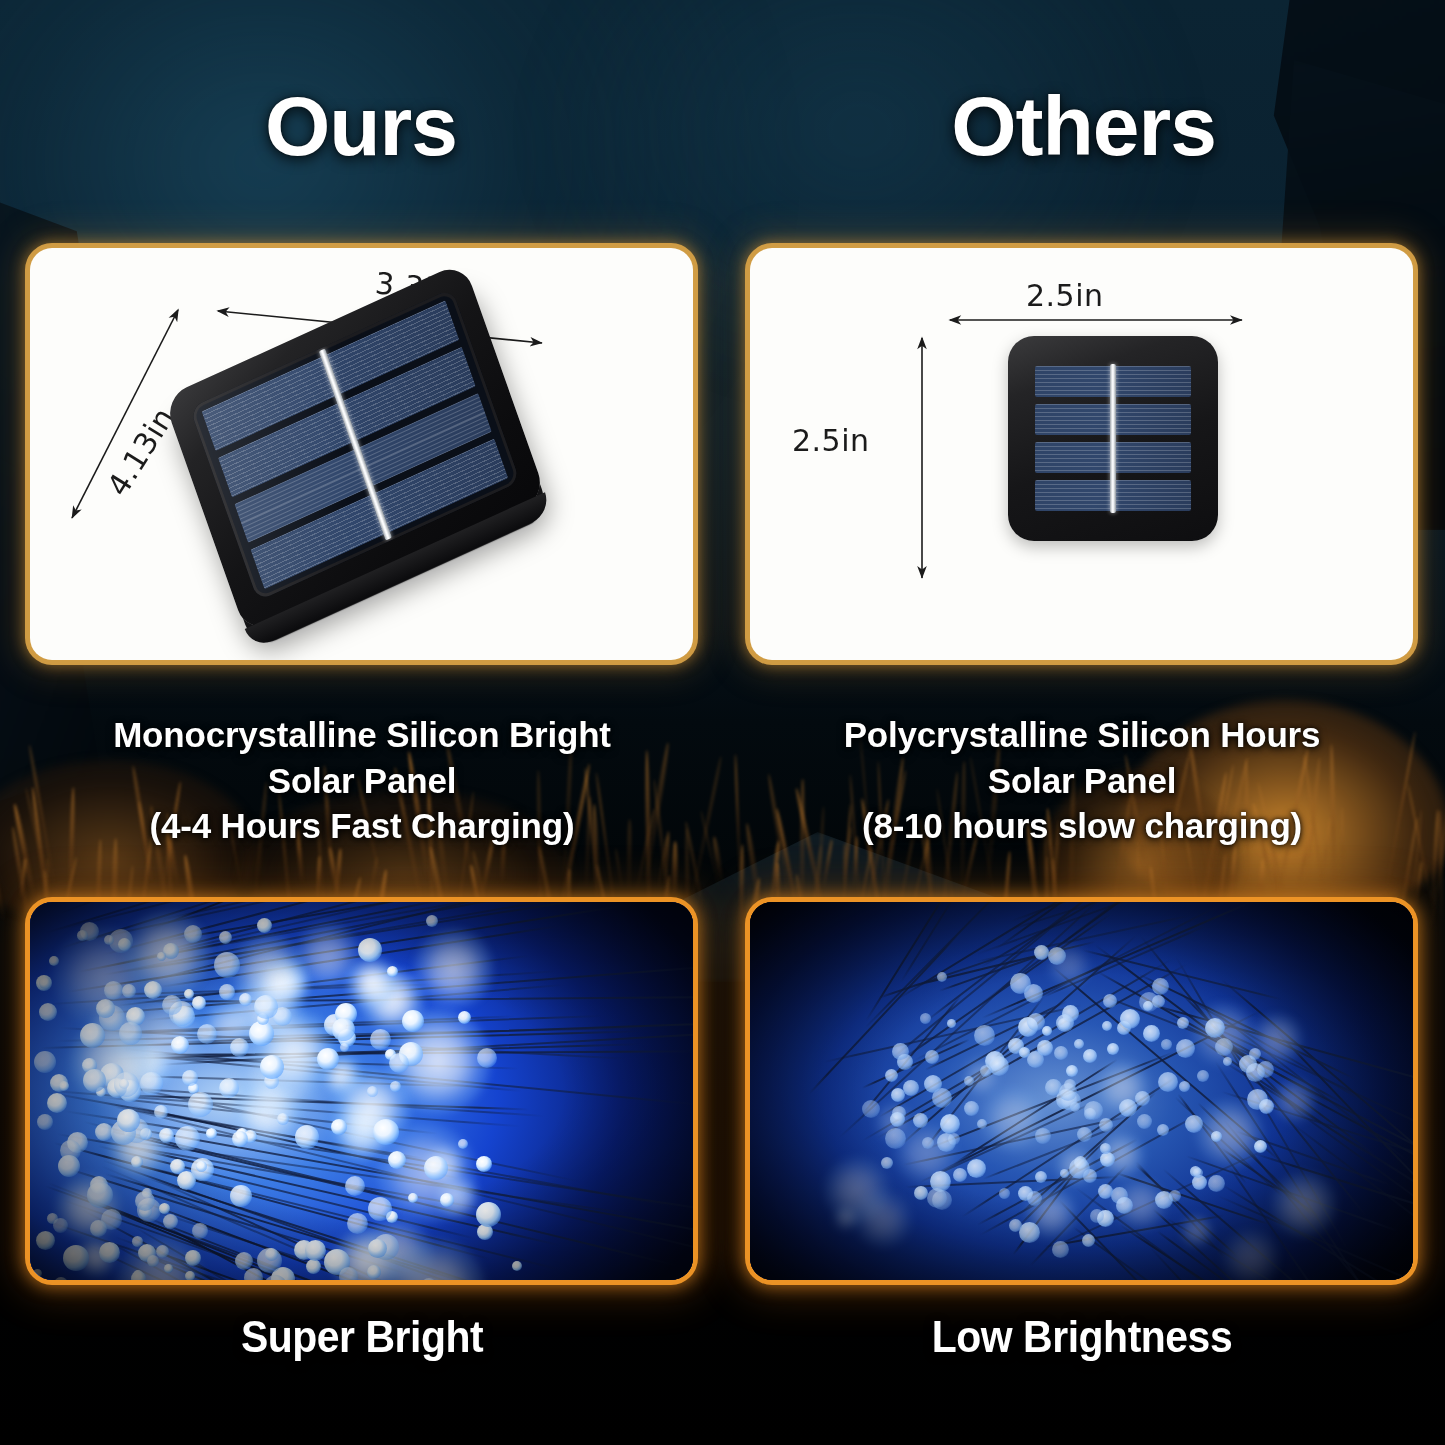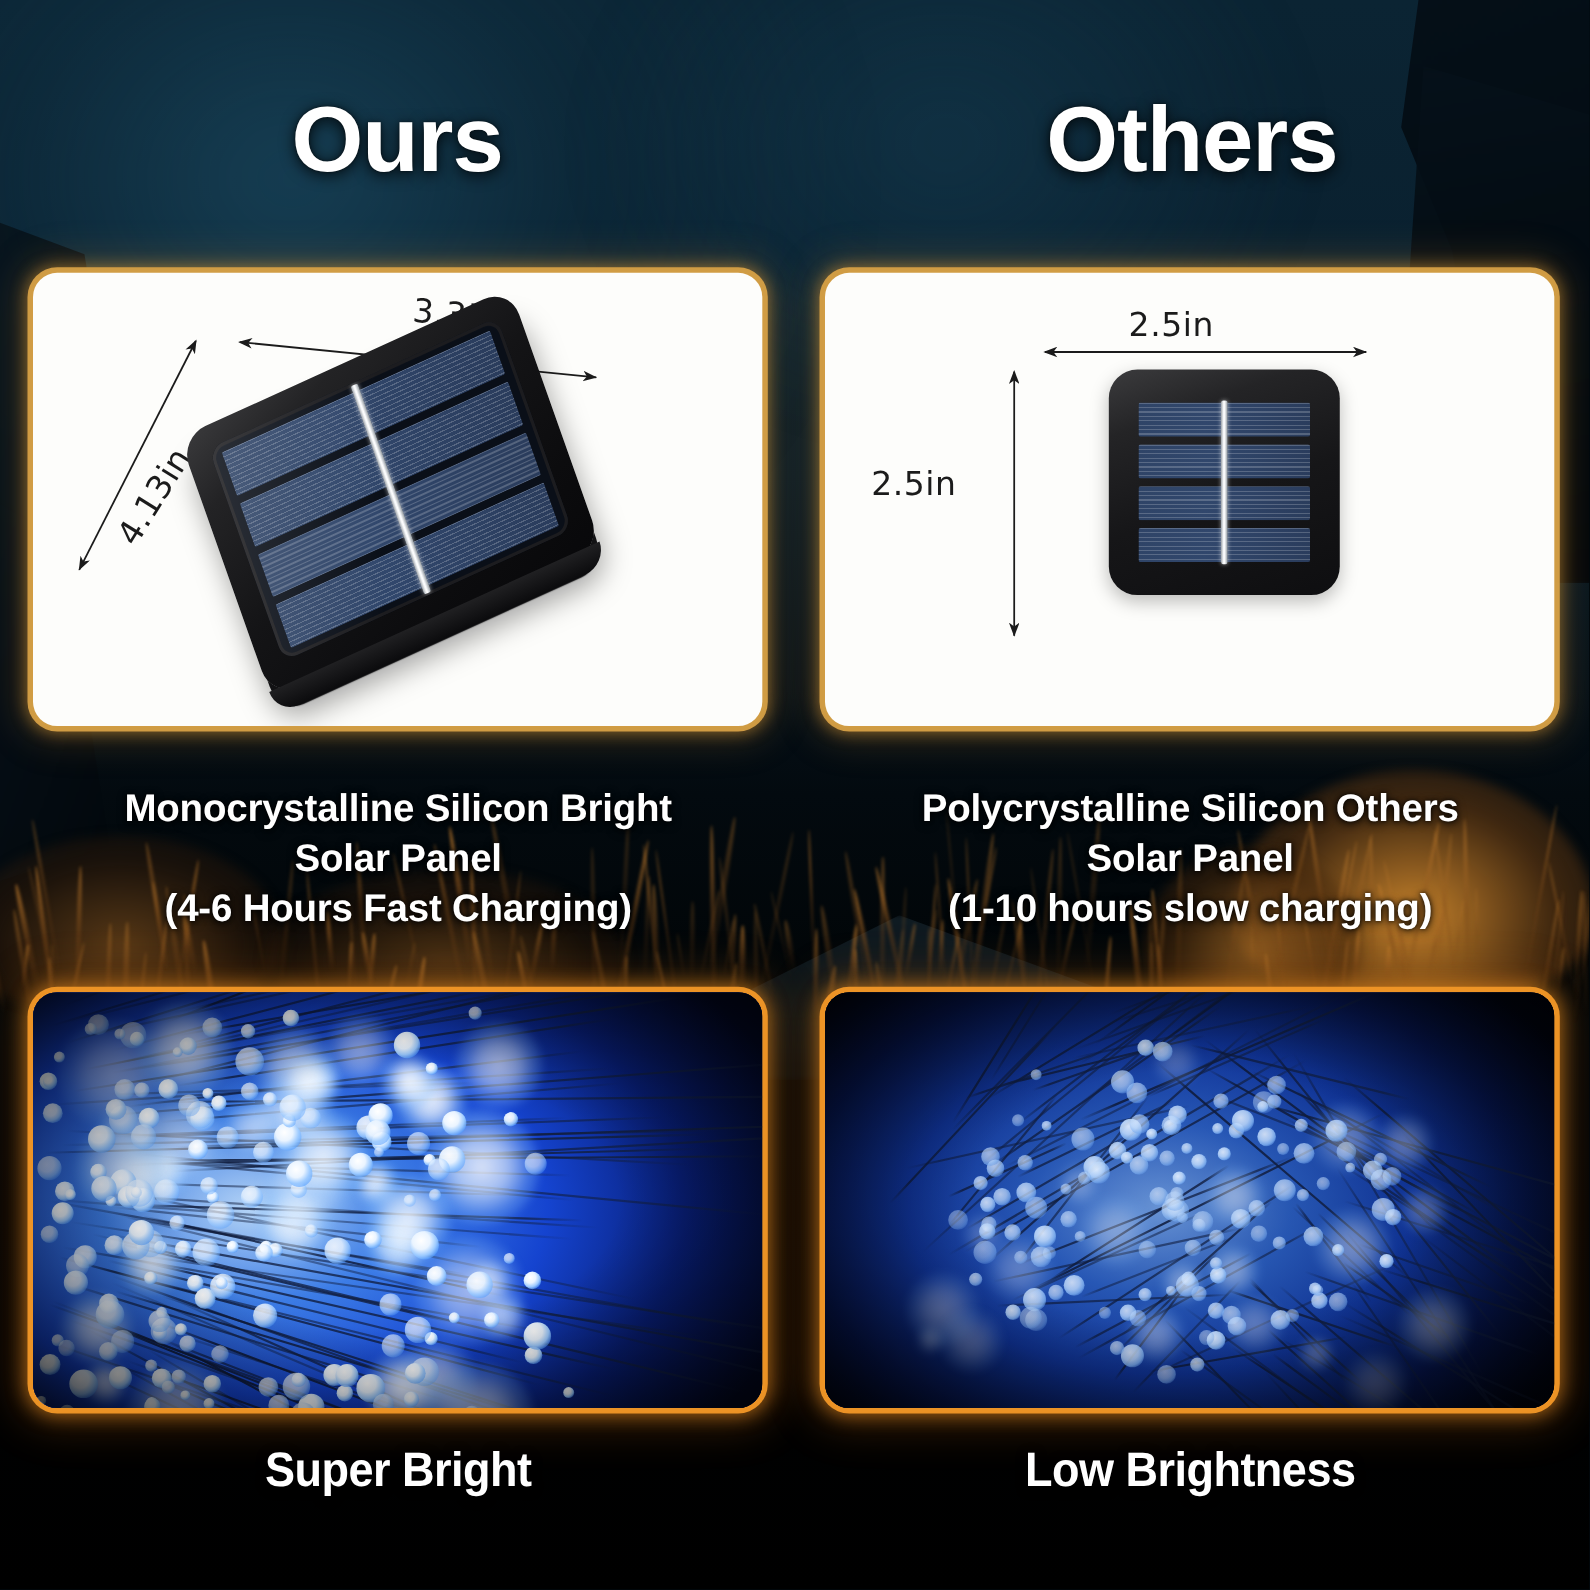--- a/index.html
+++ b/index.html
@@ -522,26 +522,26 @@
           </div>
         <div class="busbar" style="left:50%;top:28px;bottom:28px;width:6px;margin-left:-3px;"></div>
       </div>
 
     </div>
   </div>
 
   <div class="caption" id="caption-ours">
     <div>Monocrystalline Silicon Bright</div>
     <div>Solar Panel</div>
-    <div>(4-6 Hours Fast Charging)</div>
+    <div>(4-4 Hours Fast Charging)</div>
   </div>
   <div class="caption" id="caption-others">
-    <div>Polycrystalline Silicon Others</div>
+    <div>Polycrystalline Silicon Hours</div>
     <div>Solar Panel</div>
-    <div>(1-10 hours slow charging)</div>
+    <div>(8-10 hours slow charging)</div>
   </div>
 
   <div class="card card-photo" id="card-photo-ours">
     <div class="photo" id="photo-ours-bg">
       <div id="leds-ours">
           <div class="wire" style="left: 28.4px; top: 11.2px; width: 575px; transform: rotate(-20.5deg); opacity: 0.67;"></div>
           <div class="wire" style="left: 118.8px; top: 27.2px; width: 475px; transform: rotate(-21.2deg); opacity: 0.91;"></div>
           <div class="wire" style="left: 126.3px; top: 18.3px; width: 423px; transform: rotate(-12.5deg); opacity: 0.52;"></div>
           <div class="wire" style="left: 27.5px; top: 26.9px; width: 686px; transform: rotate(-14.1deg); opacity: 0.46;"></div>
           <div class="wire" style="left: 14.6px; top: 29.7px; width: 445px; transform: rotate(-16.8deg); opacity: 0.52;"></div>

